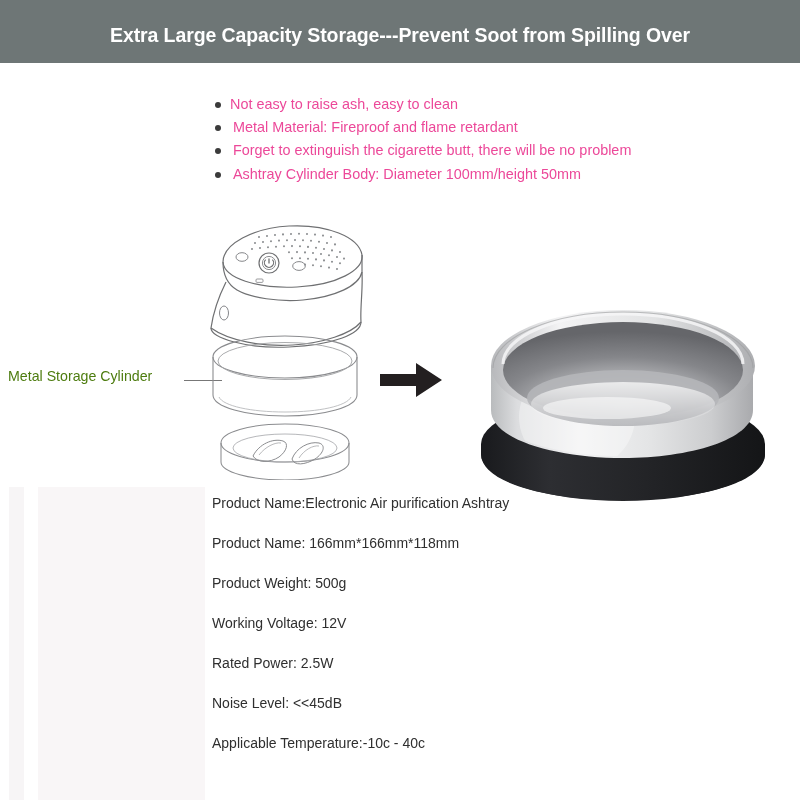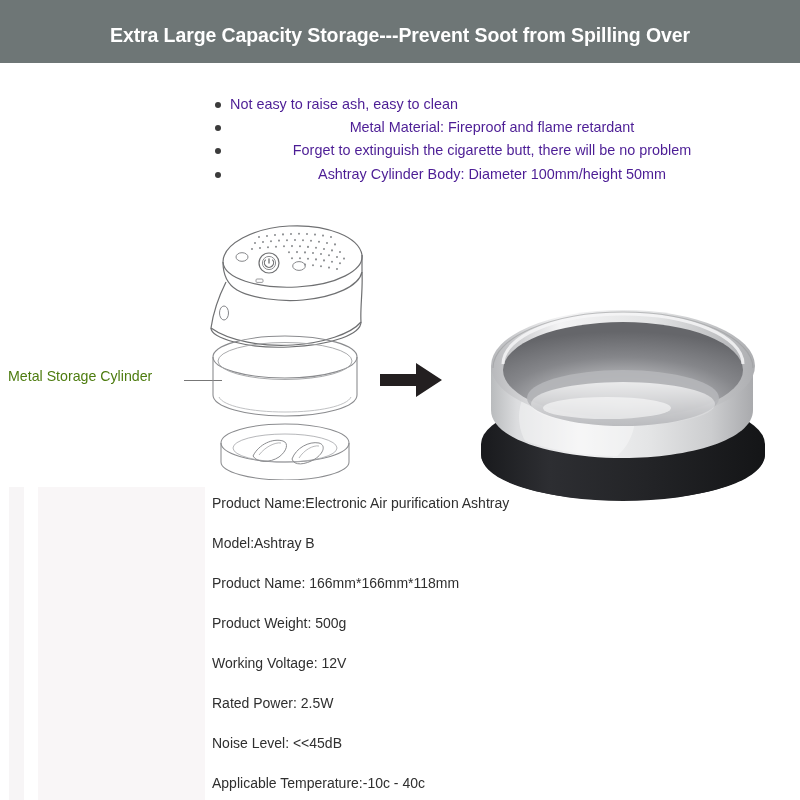--- a/index.html
+++ b/index.html
@@ -66,35 +66,35 @@
   #feature-list {
     position: absolute;
     left: 211px;
     top: 93px;
     width: 540px;
   }
   .feature-row {
     position: relative;
     height: 23.2px;
     padding-left: 19px;
-    color: #4c1d95;
+    color: #ec4899;
     font-size: 14.4px;
     white-space: nowrap;
     line-height: 23.2px;
   }
   .feature-bullet {
     position: absolute;
     left: 4px;
     top: 9px;
     width: 6px;
     height: 6px;
     border-radius: 50%;
     background: #3b3b3b;
   }
-  .feature-row.indent { padding-left: 22px; text-align: center; }
+  .feature-row.indent { padding-left: 22px; }
 
   
   #callout-label {
     position: absolute;
     left: 8px;
     top: 368px;
     color: #4d7c0f;
     font-size: 14.2px;
     white-space: nowrap;
   }
@@ -353,21 +353,20 @@
     <ellipse cx="166" cy="186" rx="96" ry="28" fill="#b5b6b9" opacity="0.9"></ellipse>
     <ellipse cx="166" cy="192" rx="92" ry="22" fill="url(#gFloorGlow)"></ellipse>
     <ellipse cx="150" cy="196" rx="64" ry="11" fill="#ffffff" opacity="0.55"></ellipse>
 
     <path d="M46 152 C46 124 100 102 166 102 C232 102 286 124 286 152" fill="none" stroke="#f6f6f7" stroke-width="3" opacity="0.85"></path>
     <path d="M36 156 C36 126 94 100 166 100 C238 100 296 126 296 156" fill="none" stroke="#9b9c9f" stroke-width="1.1" opacity="0.6"></path>
   </svg>
 
   <div id="spec-list">
     <div class="spec-row">Product Name:Electronic Air purification Ashtray</div>
-    <div class="spec-row">Model:Ashtray B</div>
     <div class="spec-row">Product Name: 166mm*166mm*118mm</div>
     <div class="spec-row">Product Weight: 500g</div>
     <div class="spec-row">Working Voltage: 12V</div>
     <div class="spec-row">Rated Power: 2.5W</div>
     <div class="spec-row">Noise Level: &lt;&lt;45dB</div>
     <div class="spec-row">Applicable Temperature:-10c - 40c</div>
   </div>
 
 </div>
 

